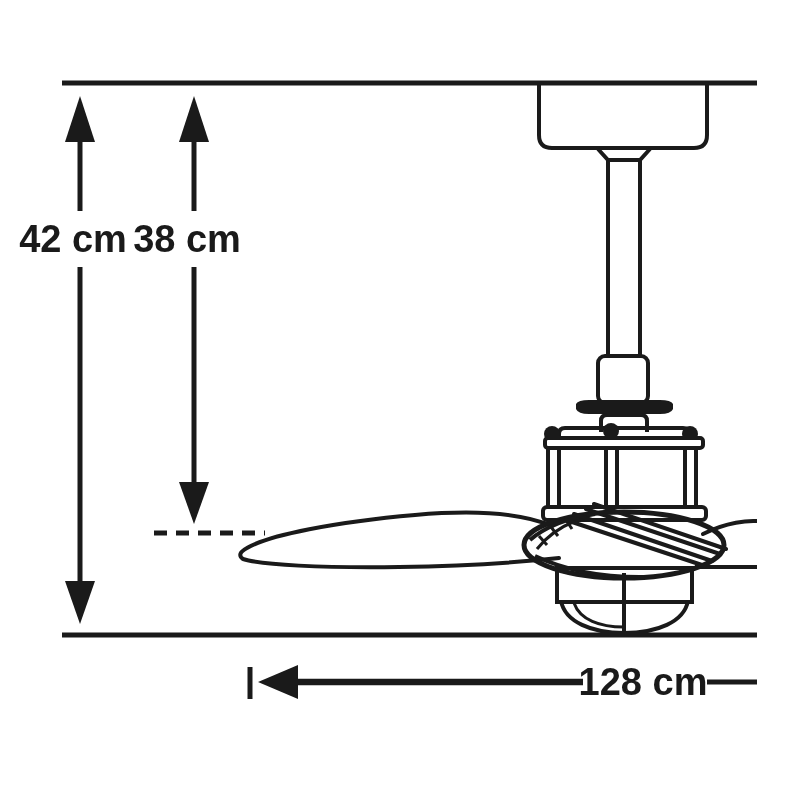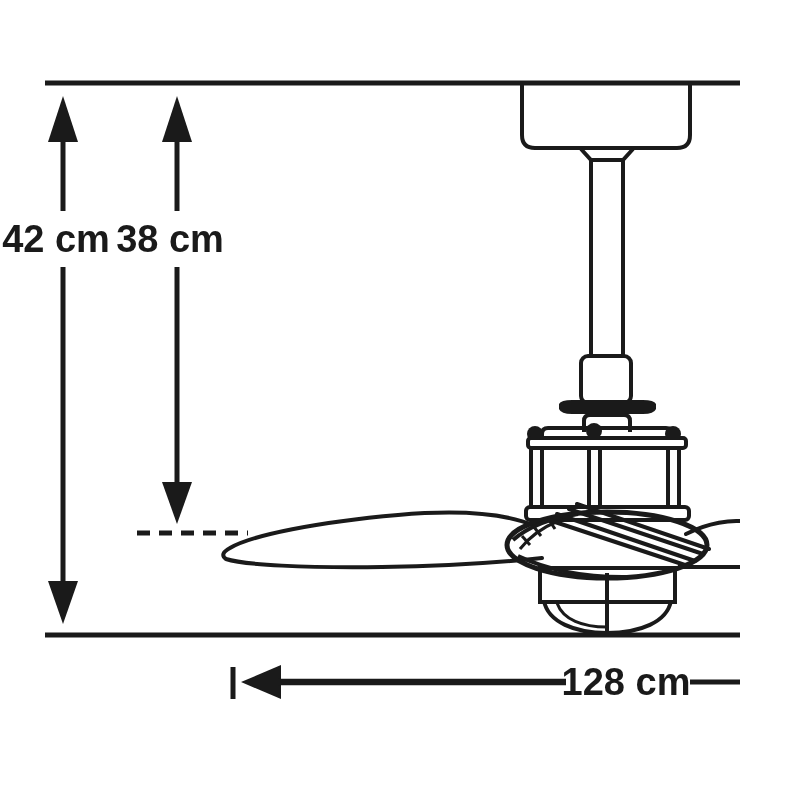--- a/index.html
+++ b/index.html
@@ -6,20 +6,21 @@
     margin: 0;
     padding: 0;
     background: #ffffff;
   }
   .stage {
     position: relative;
     width: 740px;
     height: 800px;
     background: #ffffff;
     overflow: hidden;
+    padding-left: 17px;
   }
   svg { display: block; }
   .ln  { stroke: #1a1a1a; fill: none; stroke-width: 4; }
   .ln5 { stroke: #1a1a1a; fill: none; stroke-width: 5; }
   .ln6 { stroke: #1a1a1a; fill: none; stroke-width: 6.5; }
   .ln3 { stroke: #1a1a1a; fill: none; stroke-width: 3; }
   .fil { fill: #1a1a1a; stroke: none; }
   .whitefill { fill: #ffffff; stroke: #1a1a1a; stroke-width: 4; }
   .dim-text {
     font-family: "Liberation Sans", "DejaVu Sans", sans-serif;

